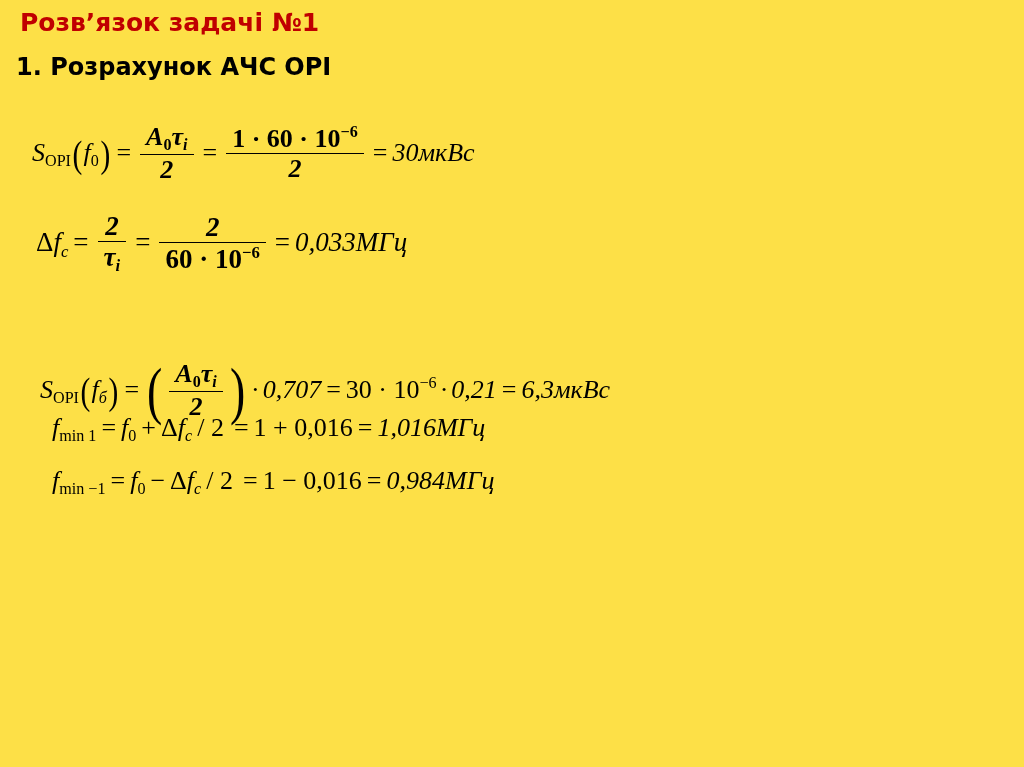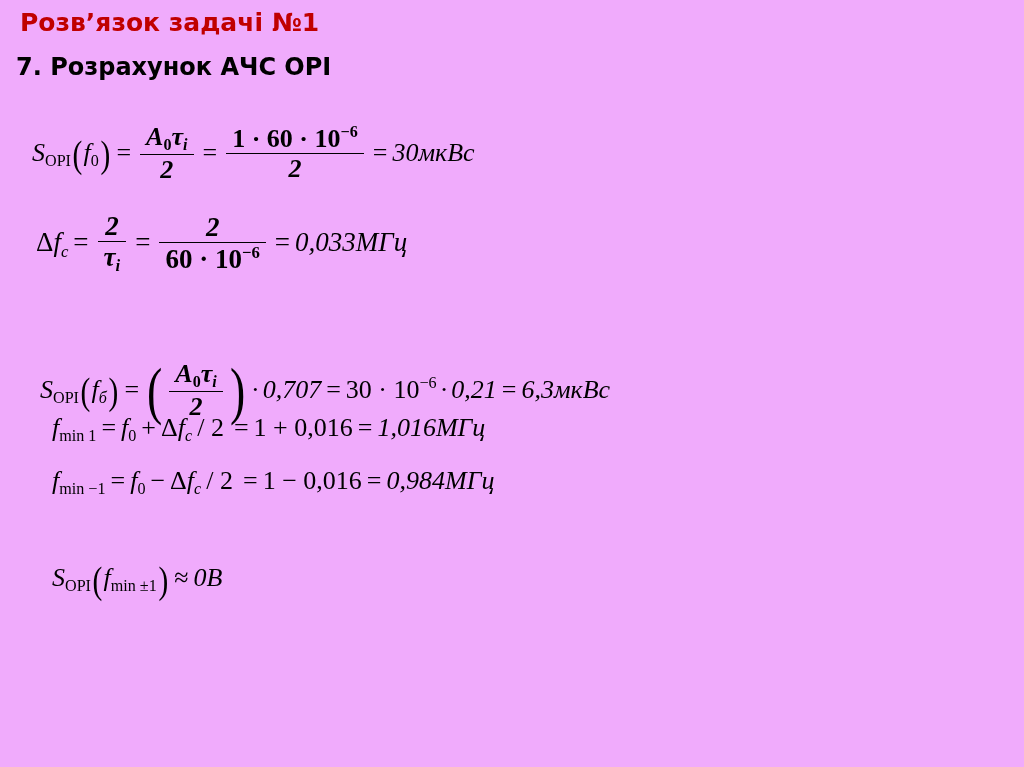--- a/index.html
+++ b/index.html
@@ -12,21 +12,21 @@
     height: 767px;
     position: relative;
     font-family: "Liberation Serif", serif;
     overflow: hidden;
   }
   .slide {
     position: absolute;
     left: 0; top: 0;
     width: 1024px;
     height: 767px;
-    background: #f0abfc;
+    background: #fde047;
   }
   .title {
     position: absolute;
     left: 20px;
     top: 8px;
     font-family: "DejaVu Sans", sans-serif;
     font-weight: bold;
     font-size: 25px;
     color: #C00000;
     letter-spacing: 0px;
@@ -107,21 +107,21 @@
     position: relative;
     top: -0.01em;
   }
 </style>
 </head>
 <body>
 
 <div class="slide">
 
   <div class="title">Розв’язок задачі №1</div>
-  <div class="subtitle">7. Розрахунок АЧС ОРІ</div>
+  <div class="subtitle">1. Розрахунок АЧС ОРІ</div>
 
   <div class="eq" style="left:32px; top:125px;">
     <span class="it">S</span><span class="sub upr">ОРІ</span><span class="paren-sm-l">(</span><span class="it">f</span><span class="sub upr">0</span><span class="paren-sm-r">)</span><span class="op">=</span><span class="frac"><span class="num"><span class="it">A</span><span class="sub upr">0</span><span class="it">τ</span><span class="sub">i</span></span><span class="den it">2</span></span><span class="op">=</span><span class="frac"><span class="num"><span class="up">1 · 60 · 10</span><span class="sup">−6</span></span><span class="den it">2</span></span><span class="op">=</span><span class="it">30</span><span class="it">мкВс</span>
   </div>
 
   <div class="eq" style="left:24px; top:214px; font-size:27px;margin-left:12px;">
     <span class="up">Δ</span><span class="it">f</span><span class="sub">с</span><span class="op">=</span><span class="frac"><span class="num it">2</span><span class="den"><span class="it">τ</span><span class="sub">i</span></span></span><span class="op">=</span><span class="frac"><span class="num it">2</span><span class="den"><span class="up">60 · 10</span><span class="sup">−6</span></span></span><span class="op">=</span><span class="it">0,033</span><span class="it">МГц</span>
   </div>
 
   <div class="eq" style="left:40px; top:318px;margin-top:44px;">
@@ -129,17 +129,14 @@
   </div>
 
   <div class="eq" style="left:52px; top:415px;">
     <span class="it">f</span><span class="sub upr">min 1</span><span class="op">=</span><span class="it">f</span><span class="sub upr">0</span><span class="op">+</span><span class="up">Δ</span><span class="it">f</span><span class="sub">с</span><span class="op">/ 2</span><span class="op">=</span><span class="up">1 + 0,016</span><span class="op">=</span><span class="it">1,016</span><span class="it">МГц</span>
   </div>
 
   <div class="eq" style="left:52px; top:468px;">
     <span class="it">f</span><span class="sub upr">min −1</span><span class="op">=</span><span class="it">f</span><span class="sub upr">0</span><span class="op">−</span><span class="up">Δ</span><span class="it">f</span><span class="sub">с</span><span class="op">/ 2</span><span class="op">=</span><span class="up">1 − 0,016</span><span class="op">=</span><span class="it">0,984</span><span class="it">МГц</span>
   </div>
 
-  <div class="eq" style="left:52px; top:565px;">
-    <span class="it">S</span><span class="sub upr">ОРІ</span><span class="paren-sm-l">(</span><span class="it">f</span><span class="sub upr">min ±1</span><span class="paren-sm-r">)</span><span class="op">≈</span><span class="it">0</span><span class="it">В</span>
-  </div>
 
 </div>
 
 </body></html>

